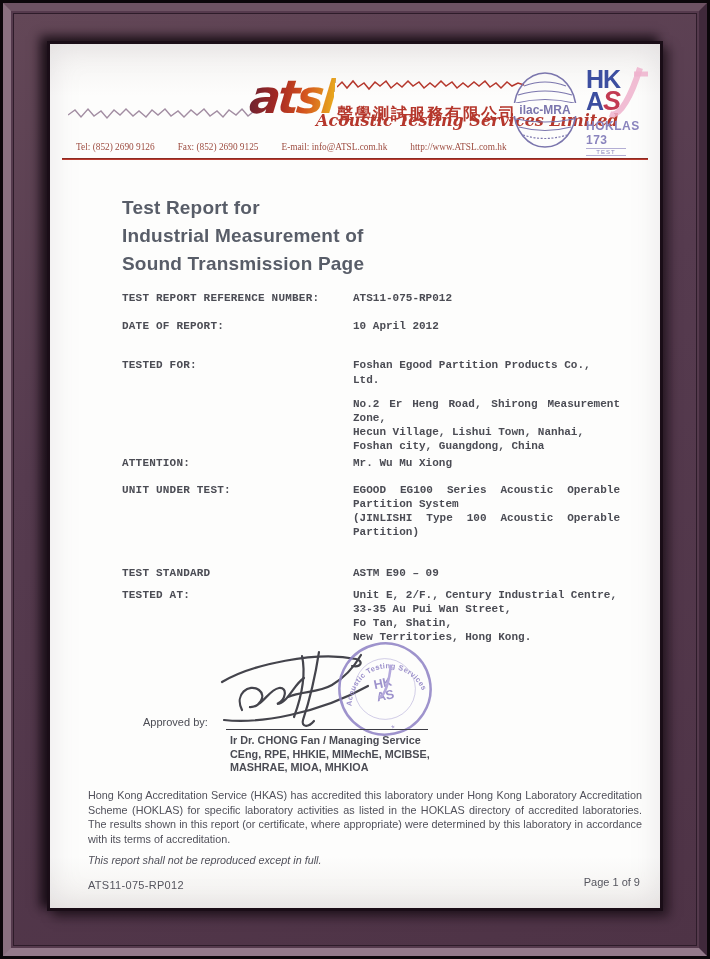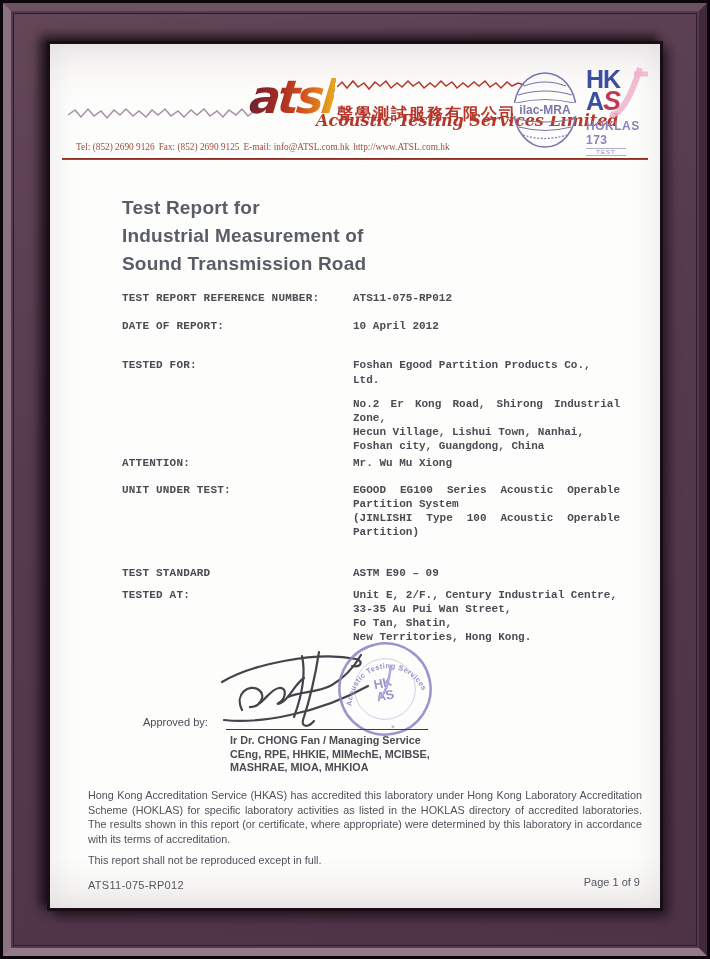--- a/index.html
+++ b/index.html
@@ -29,21 +29,21 @@
     .atsl-logo { background:linear-gradient(90deg,#6e2230 0%,#a82a22 35%,#d4541f 65%,#e8a81e 100%);
       -webkit-background-clip:text; background-clip:text; color:transparent; }
   }
   .wave-red { left:287px; top:34px; }
   .cn-name { left:287px; top:60px; font-size:16px; font-weight:bold; color:#b5372c;
     letter-spacing:2px; font-family:"DejaVu Sans", sans-serif; }
   .en-name { left:266px; top:67px; font-size:16px; font-weight:bold; font-style:italic;
     color:#b5372c; font-family:"DejaVu Serif", serif; }
   .addr-line { left:26px; top:85px; font-size:9.3px; color:#9d4c40; font-family:"Liberation Serif", serif; letter-spacing:.1px; }
   .contact-line { left:26px; top:98px; font-size:9.3px; color:#9d4c40; font-family:"Liberation Serif", serif;
-    display:flex; gap:4px; }
+    display:flex; gap:23px; }
   .red-rule { left:12px; top:114px; width:586px; height:2px; background:#bb3a2e; border-top:1px solid #8c2b22; }
 
   
   .ilac { left:462px; top:26px; }
   
   .hkas { left:536px; top:24px; width:66px; text-align:left; }
   .hkas-letters { position:relative; line-height:22px; font-weight:900; font-size:25px;
     color:#3c4ea0; letter-spacing:-1px; height:48px; }
   .hkas-letters .s { color:#c23a52; font-style:italic; font-size:27px; }
   .hkas-tick { position:absolute; left:18px; top:-4px; }
@@ -69,21 +69,21 @@
   
   .approved-label { left:93px; top:672px; font-size:11px; }
   .sig-svg { left:168px; top:596px; }
   .sig-line { left:176px; top:685px; width:202px; border-top:1.6px solid #3c3c44; }
   .sig-name { left:180px; top:690px; font-size:10.8px; font-weight:bold; line-height:13.6px; }
   .stamp { left:286px; top:596px; opacity:.88; }
 
   
   .accred { left:38px; top:744px; width:554px; font-size:10.8px; line-height:14.6px;
     text-align:justify; color:#50505a; }
-  .repro { left:38px; top:810px; font-size:10.8px; color:#50505a; }
+  .repro { left:38px; top:810px; font-size:10.8px; color:#50505a;font-style:italic; }
   .docnum { left:38px; top:835px; font-size:11px; color:#55555e; letter-spacing:.3px; }
   .pagenum { left:470px; top:832px; width:120px; text-align:right; font-size:11px; color:#55555e; }
 </style>
 </head>
 <body>
 
 <div class="scene">
   <div class="frame-bevel"></div>
   <div class="frame-face"></div>
 
@@ -131,21 +131,21 @@
       <span>Tel: (852) 2690 9126</span>
       <span>Fax: (852) 2690 9125</span>
       <span>E-mail: info@ATSL.com.hk</span>
       <span>http://www.ATSL.com.hk</span>
     </div>
     <div class="abs red-rule"></div>
 
     <div class="abs title">
       <div>Test Report for</div>
       <div>Industrial Measurement of</div>
-      <div>Sound Transmission Road</div>
+      <div>Sound Transmission Page</div>
     </div>
 
     <div class="abs fields">
         <div class="field-row">
           <div class="field-label">TEST REPORT REFERENCE NUMBER:</div>
           <div class="field-value">
             <div class="vline">ATS11-075-RP012</div>
           </div>
         </div>
         <div class="field-row">
@@ -156,21 +156,21 @@
         </div>
         <div class="field-row">
           <div class="field-label">TESTED FOR:</div>
           <div class="field-value">
             <div class="vline">Foshan Egood Partition Products Co., Ltd.</div>
           </div>
         </div>
         <div class="field-row">
           <div class="field-label"></div>
           <div class="field-value">
-            <div class="vline just">No.2 Er Kong Road, Shirong Industrial Zone,</div>
+            <div class="vline just">No.2 Er Heng Road, Shirong Measurement Zone,</div>
             <div class="vline">Hecun Village, Lishui Town, Nanhai,</div>
             <div class="vline">Foshan city, Guangdong, China</div>
           </div>
         </div>
         <div class="field-row">
           <div class="field-label">ATTENTION:</div>
           <div class="field-value">
             <div class="vline">Mr. Wu Mu Xiong</div>
           </div>
         </div>

